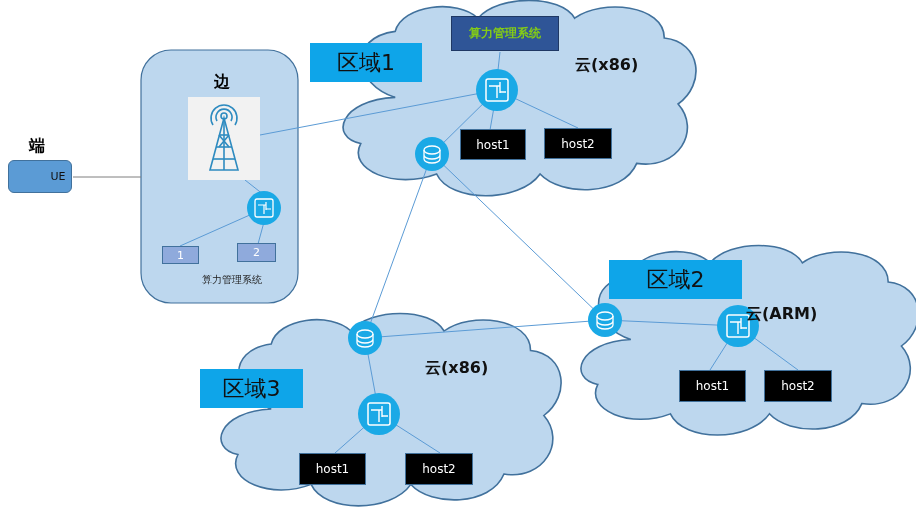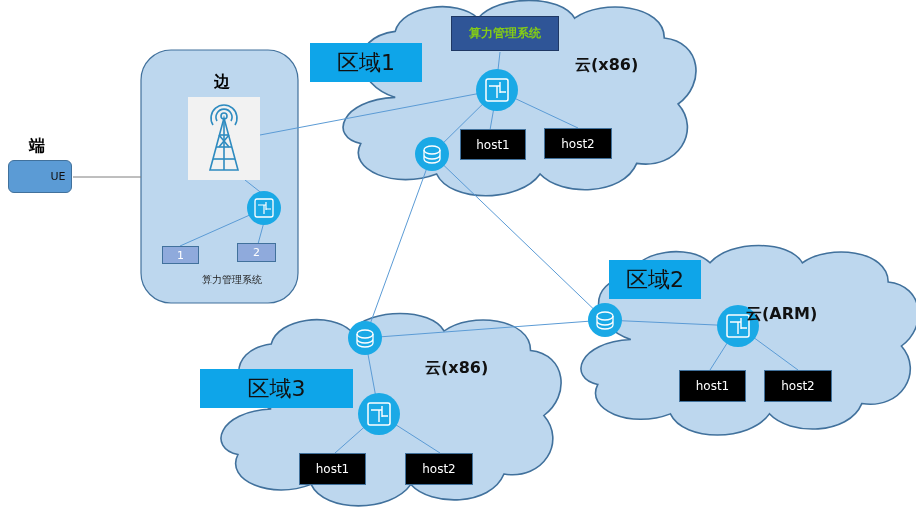--- a/index.html
+++ b/index.html
@@ -122,21 +122,21 @@
 <div class="mini-host" style="left:162px;top:246px;width:37px;height:18px;">1</div>
 <div class="mini-host" style="left:237px;top:243px;width:39px;height:19px;">2</div>
 <div class="lbl" style="left:202px;top:273px;font-size:10px;color:#222;">算力管理系统</div>
 
 <div style="position:absolute;left:451px;top:16px;width:108px;height:35px;background:#2f5597;border:1px solid #1f3864;color:#84cc16;font-size:12px;font-weight:bold;display:flex;align-items:center;justify-content:center;box-sizing:border-box;">算力管理系统</div>
 <div class="region-tag" style="left:310px;top:43px;width:112px;height:39px;">区域1</div>
 <div class="lbl cloud-lbl" style="left:575px;top:55px;">云(x86)</div>
 <div class="host" style="left:460px;top:129px;width:66px;height:31px;">host1</div>
 <div class="host" style="left:544px;top:128px;width:68px;height:31px;">host2</div>
 
-<div class="region-tag" style="left:609px;top:260px;width:92px;height:39px;">区域2</div>
+<div class="region-tag" style="left:609px;top:260px;width:133px;height:39px;">区域2</div>
 <div class="lbl cloud-lbl" style="left:746px;top:288px;margin-top:16px;">云(ARM)</div>
 <div class="host" style="left:679px;top:370px;width:67px;height:32px;">host1</div>
 <div class="host" style="left:764px;top:370px;width:68px;height:32px;">host2</div>
 
-<div class="region-tag" style="left:200px;top:369px;width:153px;height:39px;">区域3</div>
+<div class="region-tag" style="left:200px;top:369px;width:103px;height:39px;">区域3</div>
 <div class="lbl cloud-lbl" style="left:425px;top:358px;">云(x86)</div>
 <div class="host" style="left:299px;top:453px;width:67px;height:32px;">host1</div>
 <div class="host" style="left:405px;top:453px;width:68px;height:32px;">host2</div>
 
 </body></html>

